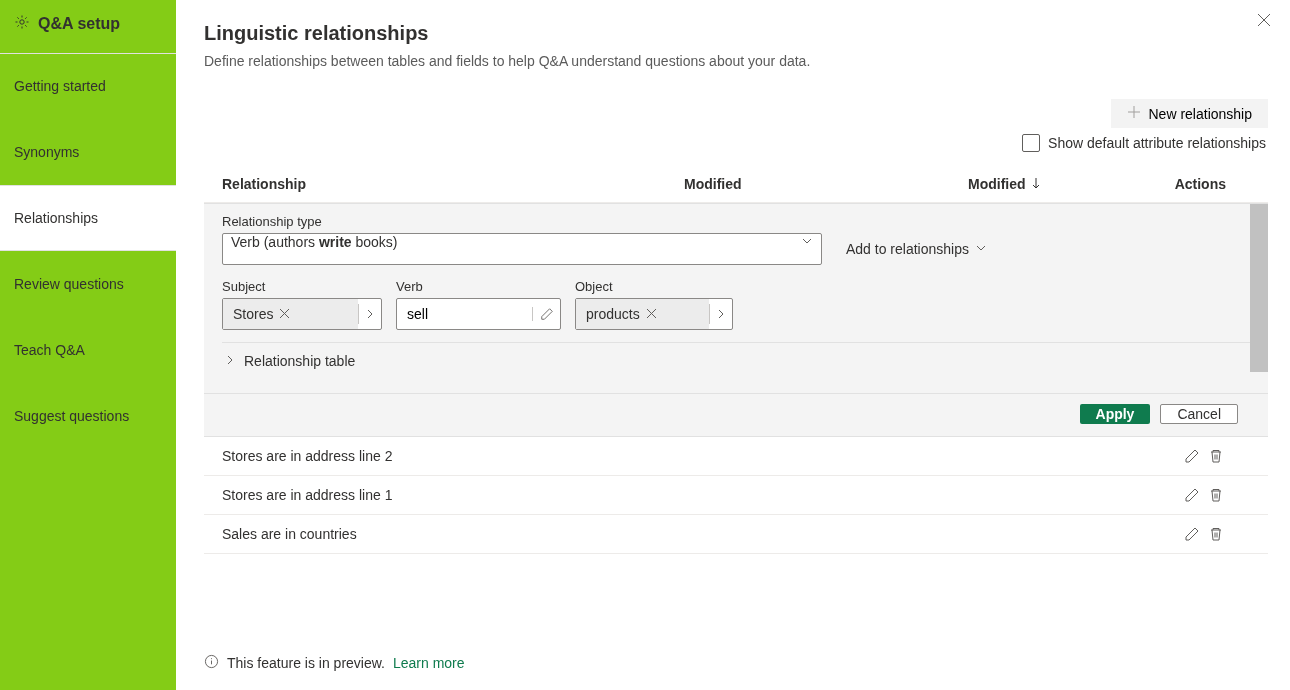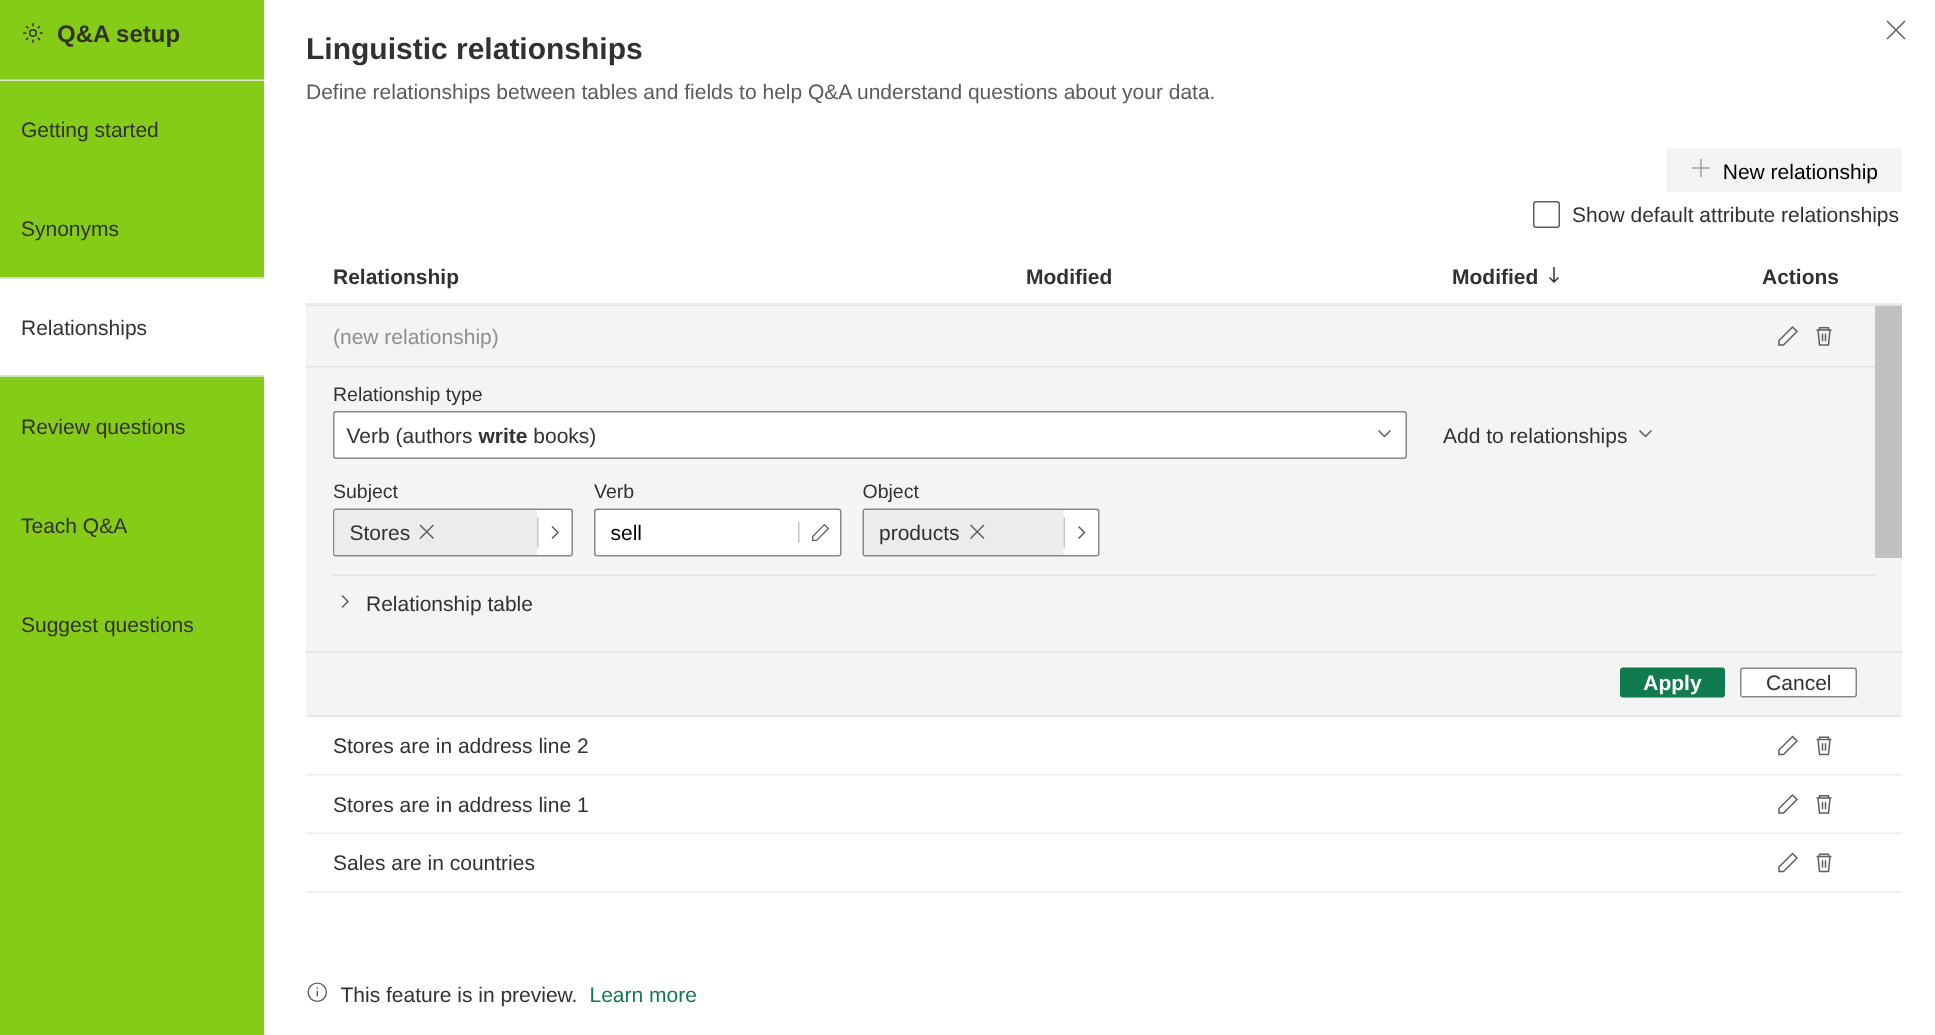--- a/index.html
+++ b/index.html
@@ -135,27 +135,26 @@
     flex: 1;
     padding-left: 4px;
   }
   .row-actions { display: flex; gap: 8px; padding-right: 30px; }
   .icon-btn { cursor: pointer; color: #605e5c; }
   .icon-btn svg { width: 16px; height: 16px; display: block; }
   .form-area { padding: 10px 18px 14px 18px; }
   .form-label { font-size: 13px; color: #323130; margin-bottom: 4px; display: block; }
   .rel-type-row { display: flex; align-items: center; gap: 24px; margin-bottom: 14px; }
   .select-box {
-    width: 716px;
+    width: 600px;
     height: 32px;
     background: #fff;
     border: 1px solid #8a8886;
     border-radius: 2px;
     display: flex;
-    align-items: center;
     padding: 0 8px;
     justify-content: space-between;
     cursor: pointer;
   }
   .select-text { font-size: 14px; }
   .select-text strong { font-weight: 600; }
   .chev svg { width: 12px; height: 12px; }
   .add-to-rel { display: flex; align-items: center; gap: 6px; cursor: pointer; }
   .fields-row { display: flex; gap: 14px; margin-bottom: 12px; }
   .field-group { display: flex; flex-direction: column; }
@@ -306,35 +305,20 @@
         </span>
       </div>
       <div class="col-act">Actions</div>
     </div>
 
     <div class="edit-panel">
       <div class="scrollbar-track">
         <div class="scrollbar-thumb"></div>
       </div>
 
-      <div class="new-row">
-        <span class="placeholder">(new relationship)</span>
-        <div class="row-actions">
-          <span class="icon-btn">
-            <svg viewBox="0 0 16 16" fill="none" stroke="#605e5c" stroke-width="1">
-                <path d="M11 2l3 3-9 9H2v-3l9-9z"></path>
-              </svg>
-          </span>
-          <span class="icon-btn">
-            <svg viewBox="0 0 16 16" fill="none" stroke="#605e5c" stroke-width="1">
-                <path d="M3 4h10M5 4V2.5h6V4M4 4l1 10h6l1-10M7 6.5v5M9 6.5v5"></path>
-              </svg>
-          </span>
-        </div>
-      </div>
 
       <div class="form-area">
         <span class="form-label">Relationship type</span>
         <div class="rel-type-row">
           <div class="select-box">
             <span class="select-text">
               <span>Verb (authors </span><strong>write</strong><span> books)</span>
             </span>
             <span class="chev">
               <svg viewBox="0 0 12 12" stroke="#605e5c" stroke-width="1" fill="none">

